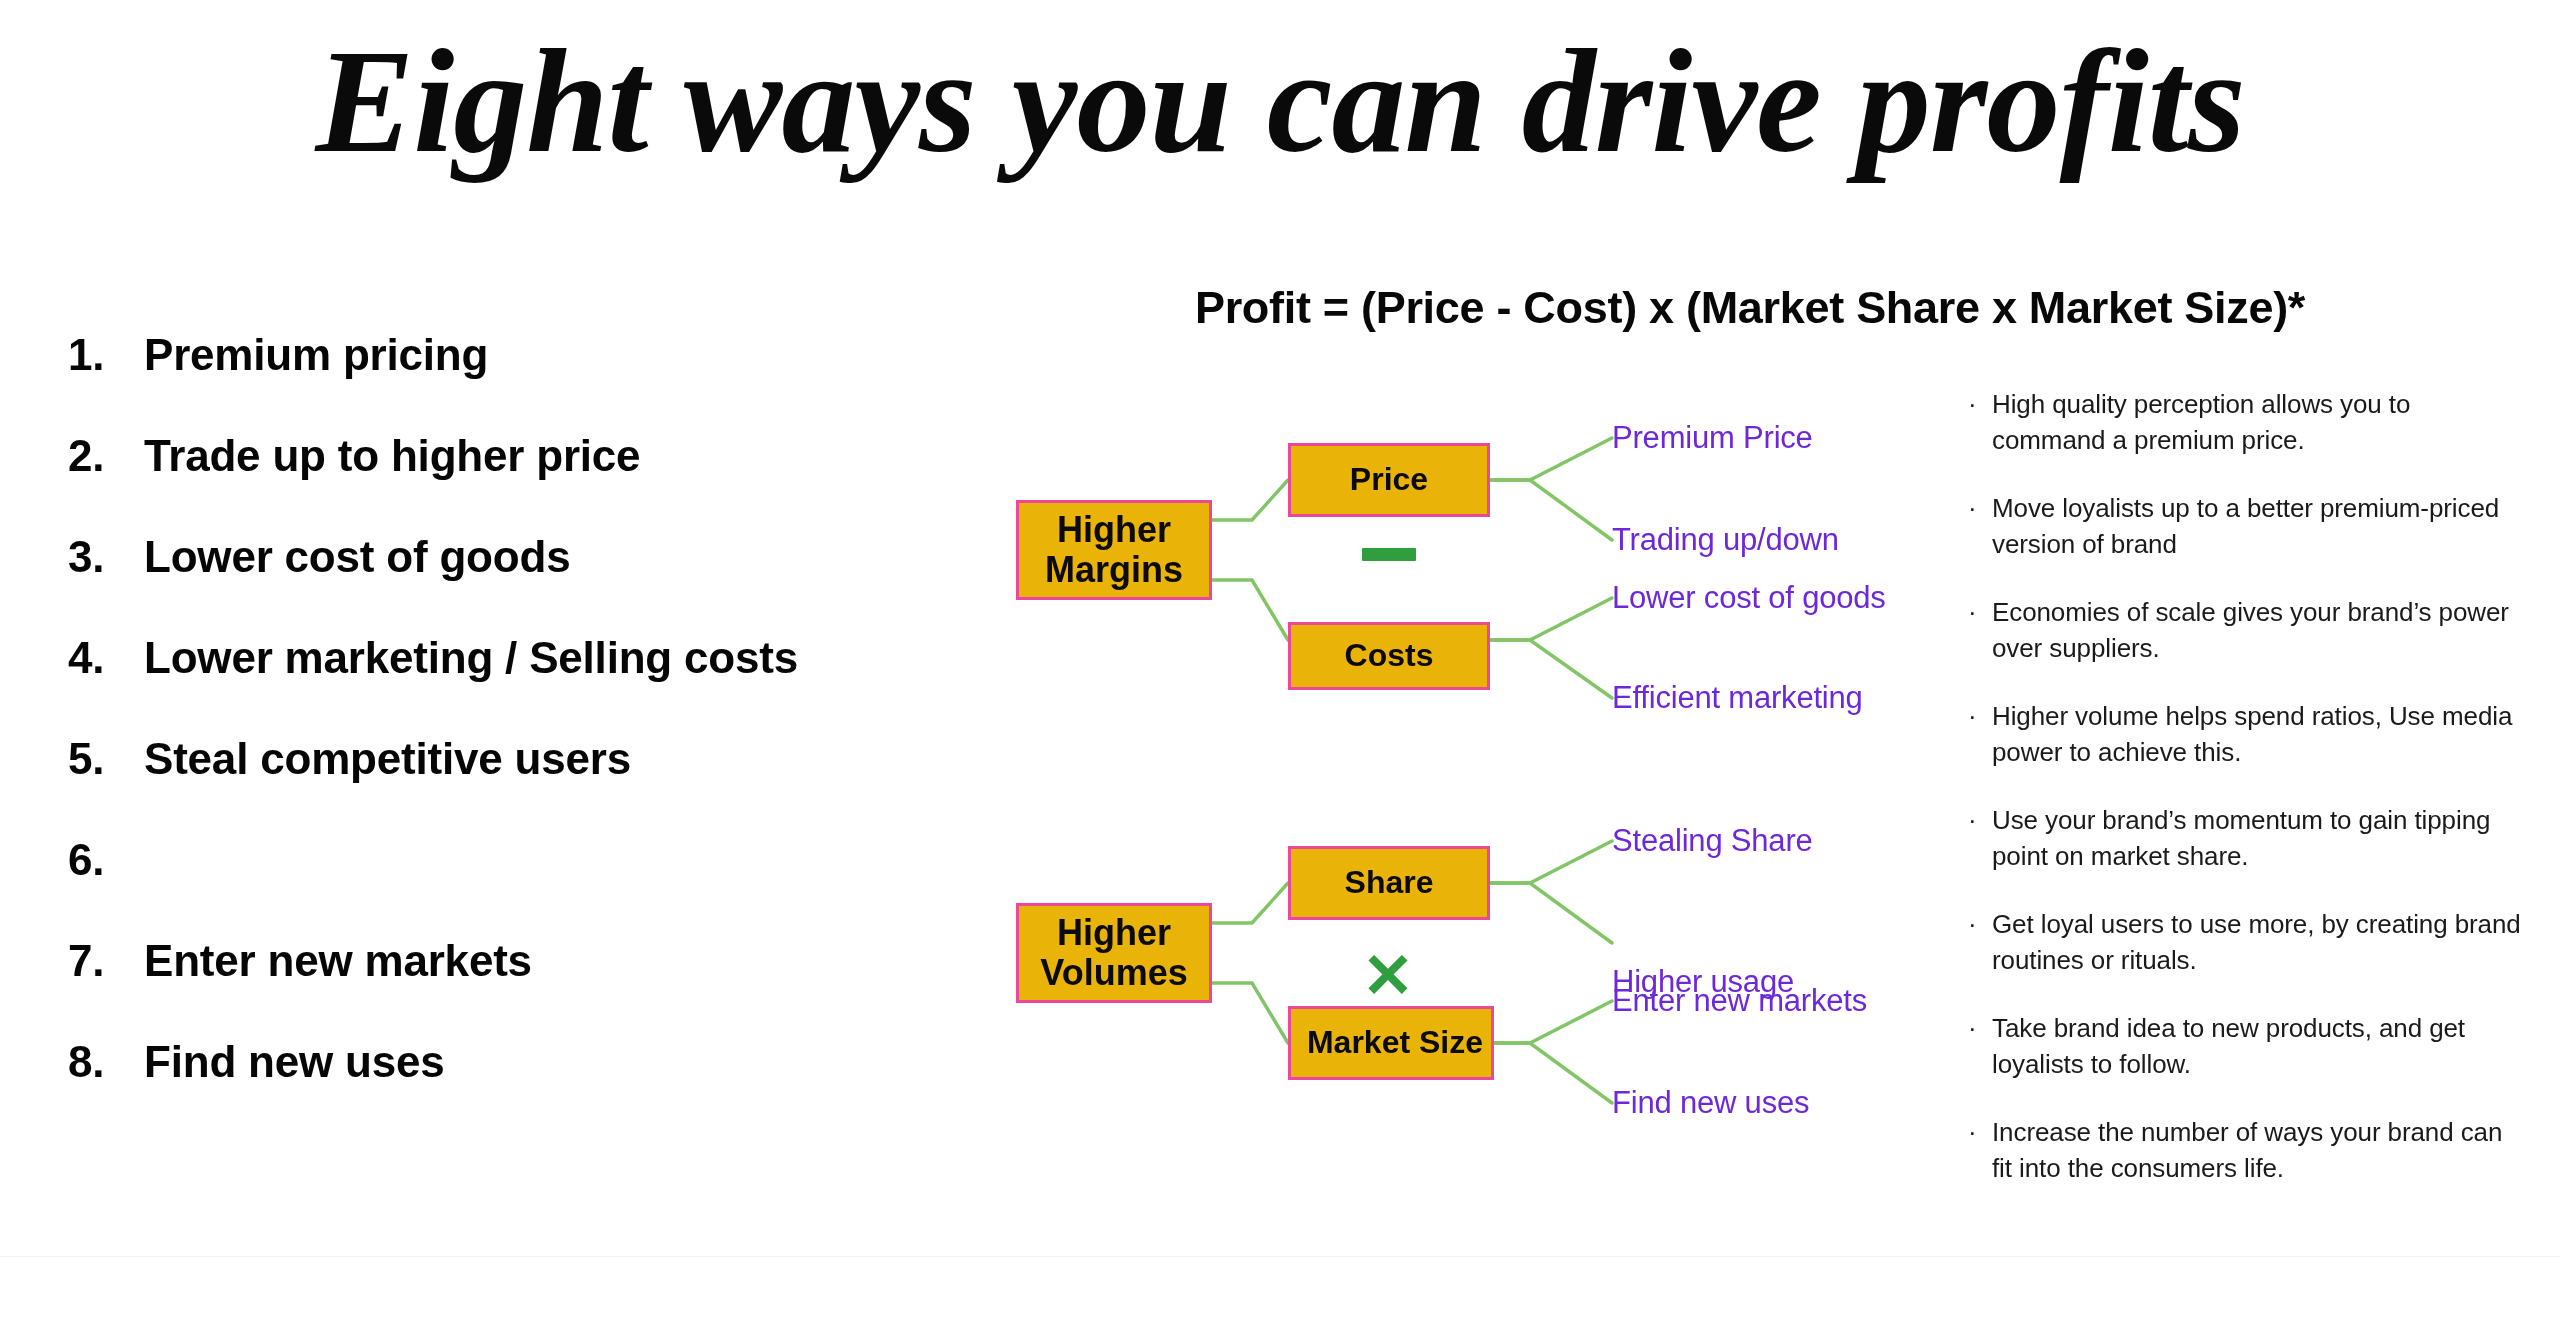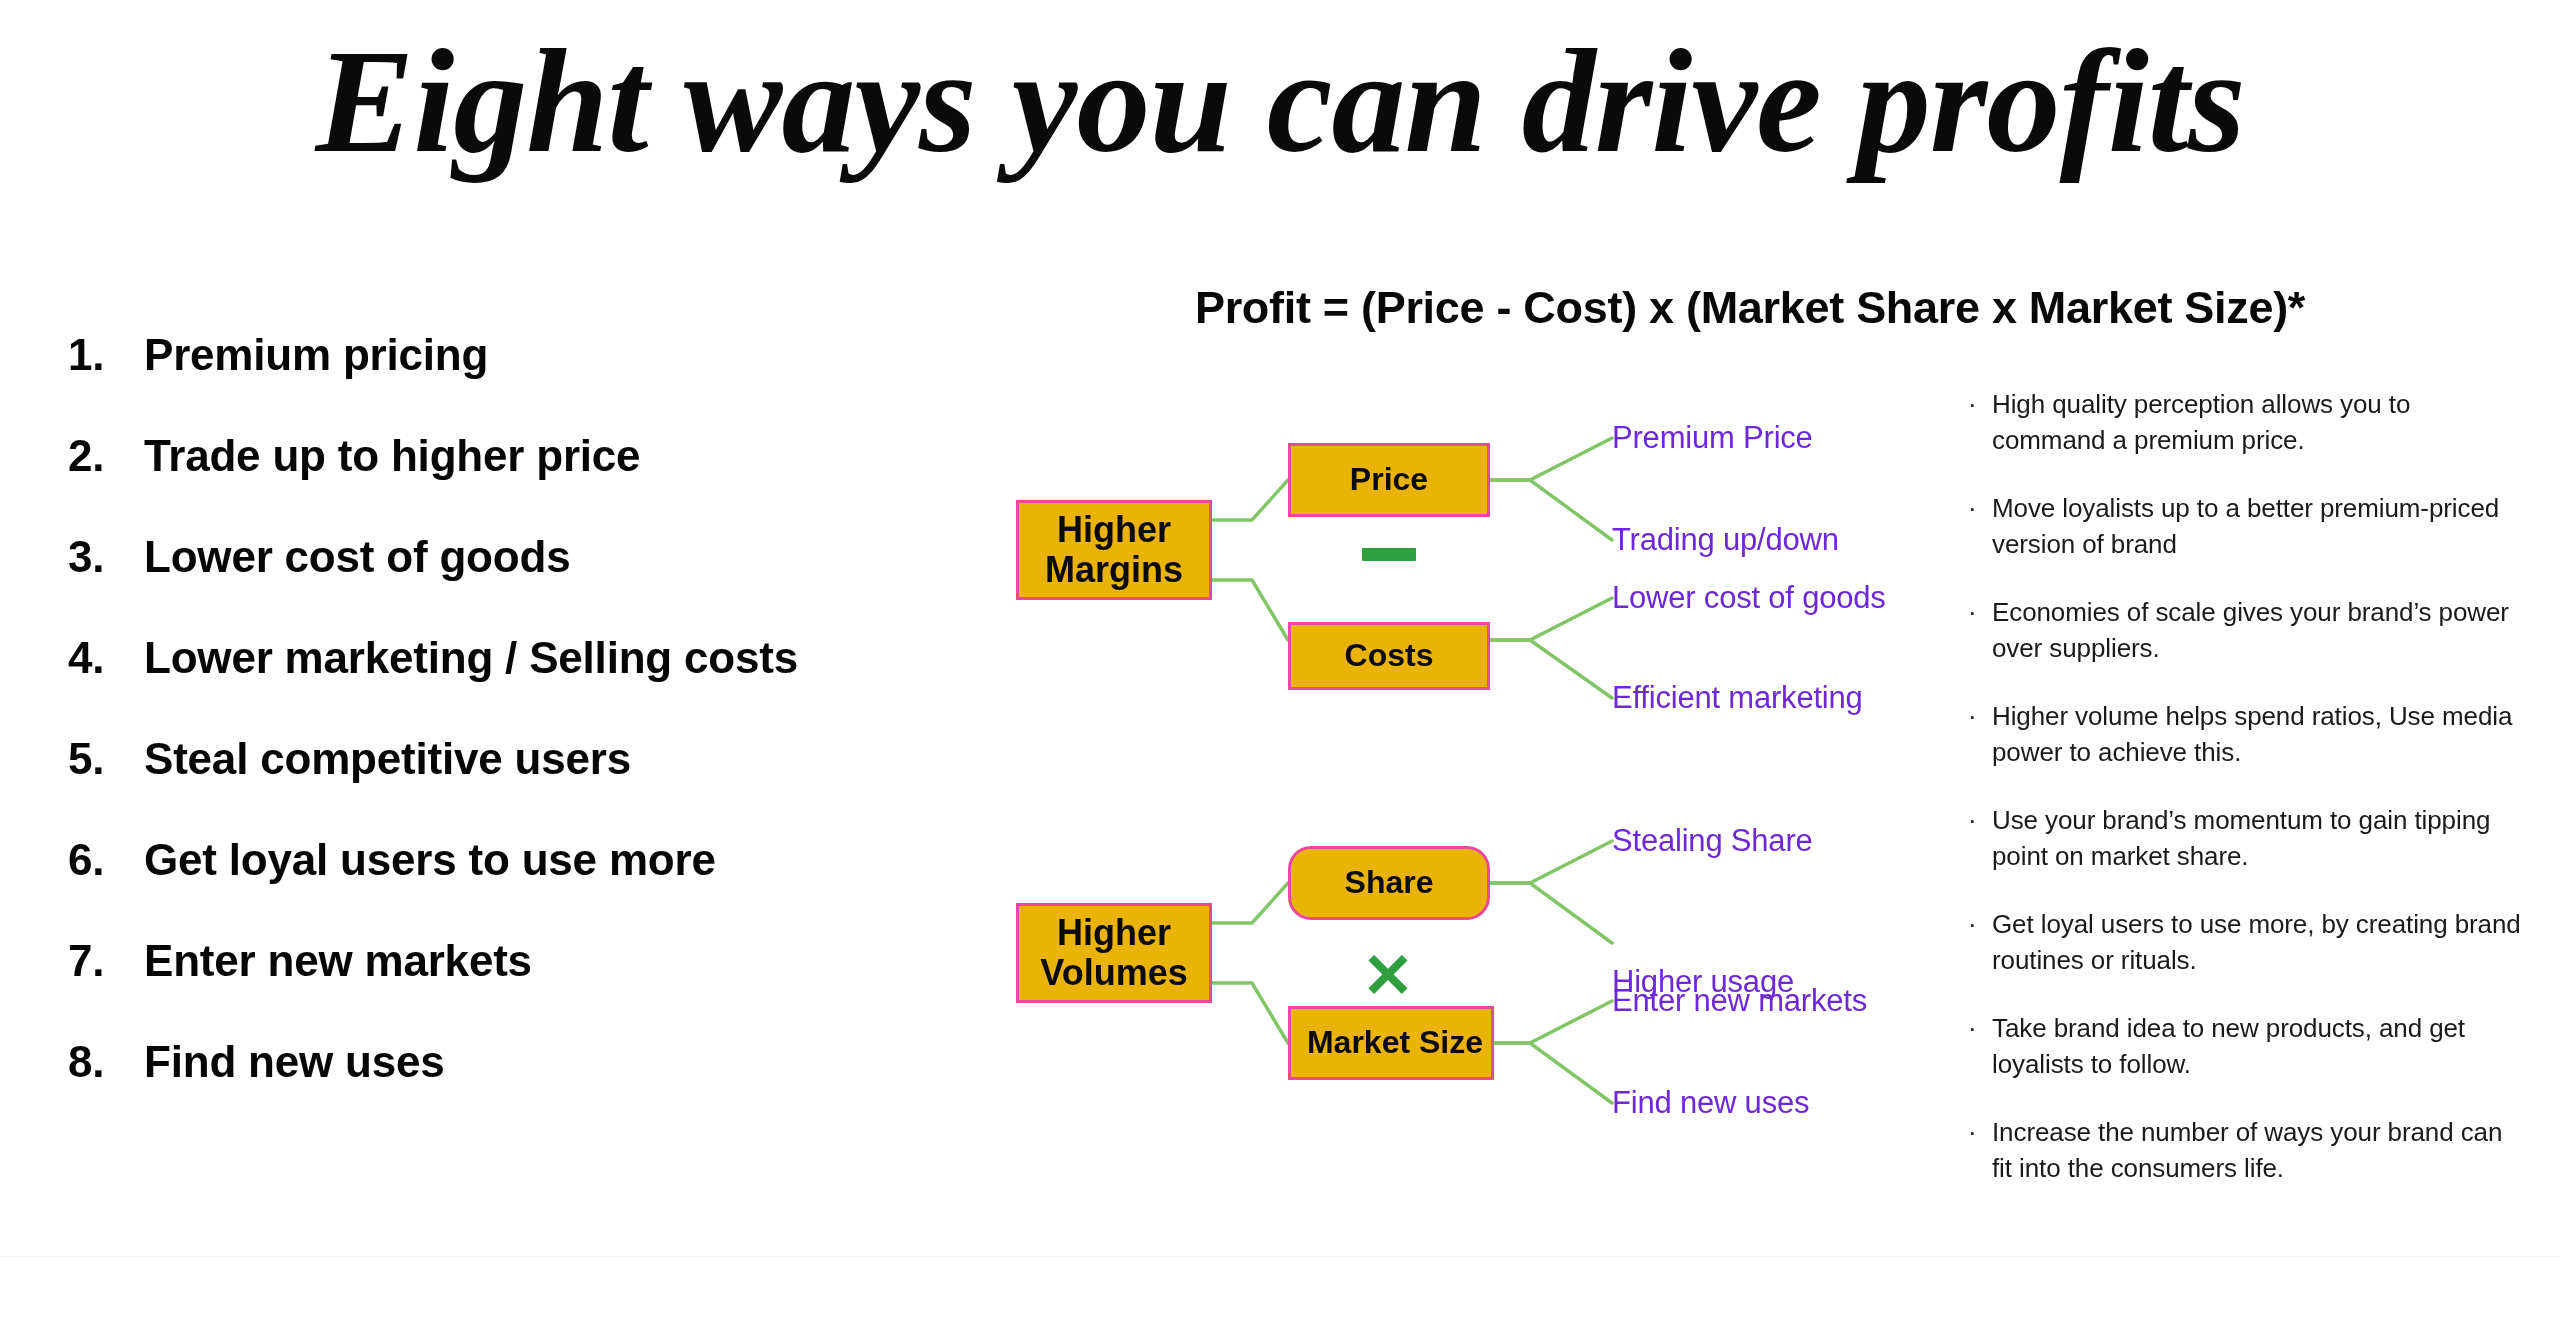--- a/index.html
+++ b/index.html
@@ -183,21 +183,20 @@
   <li>
     <span class="num">4.</span>
     <span class="txt">Lower marketing / Selling costs</span>
   </li>
   <li>
     <span class="num">5.</span>
     <span class="txt">Steal competitive users</span>
   </li>
   <li>
     <span class="num">6.</span>
-    <span class="txt">Get loyal users to use more</span>
   </li>
   <li>
     <span class="num">7.</span>
     <span class="txt">Enter new markets</span>
   </li>
   <li>
     <span class="num">8.</span>
     <span class="txt">Find new uses</span>
   </li>
 </ul>
@@ -246,21 +245,21 @@
     <span>
       <span>Higher</span><br>
       <span>Volumes</span>
     </span>
   </div>
 
   <div class="node-box node-mid" style="left:288px; top:73px; width:202px; height:74px;">Price</div>
 
   <div class="node-box node-mid" style="left:288px; top:252px; width:202px; height:68px;">Costs</div>
 
-  <div class="node-box node-mid" style="left:288px; top:476px; width:202px; height:74px;border-radius:23px;">Share</div>
+  <div class="node-box node-mid" style="left:288px; top:476px; width:202px; height:74px;">Share</div>
 
   <div class="node-box node-mid" style="left:288px; top:636px; width:206px; height:74px;padding-left:8px;">Market Size</div>
 
   <div class="op-symbol op-minus" style="left:362px; top:178px;"></div>
 
   <div class="op-symbol op-times" style="left:352px; top:578px; width:72px;">✕</div>
 
   <div class="branch-label" style="left:612px; top:50px;">Premium Price</div>
   <div class="branch-label" style="left:612px; top:152px;">Trading up/down</div>
   <div class="branch-label" style="left:612px; top:210px;">Lower cost of goods</div>

